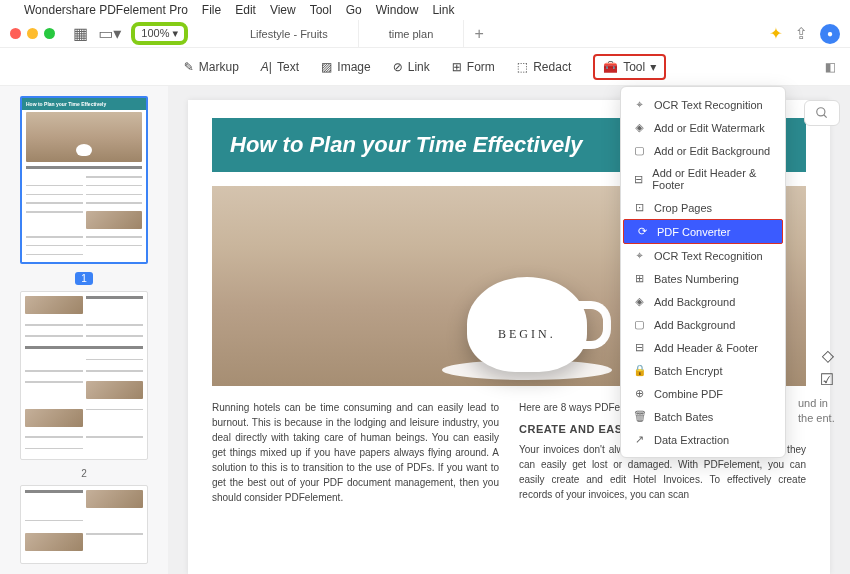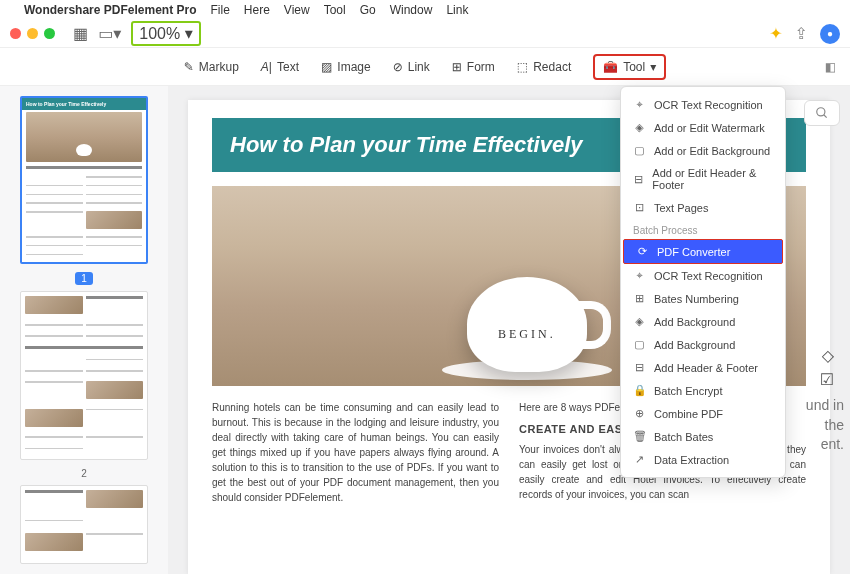--- a/index.html
+++ b/index.html
@@ -1,29 +1,29 @@
 <!DOCTYPE html>
 <html><head>
 <meta charset="utf-8">
 <style>
 * { margin: 0; padding: 0; box-sizing: border-box; font-family: -apple-system, BlinkMacSystemFont, "Segoe UI", Helvetica, sans-serif; }
 body { width: 850px; height: 574px; background: #fff; overflow: hidden; position: relative; }
 
 .menubar { height: 20px; background: #fff; display: flex; align-items: center; padding: 0 10px; font-size: 12px; gap: 14px; color: #333; }
 .menubar .apple { font-size: 13px; }
-.menubar .appname { font-weight: 700; }
+.menubar .appname { font-weight: 400; }
 
 .titlebar { height: 28px; background: #fff; display: flex; align-items: center; padding: 0 10px; border-bottom: 1px solid #eee; }
 .traffic { display: flex; gap: 6px; margin-right: 18px; }
 .dot { width: 11px; height: 11px; border-radius: 50%; }
 .dot.red { background: #ff5f57; }
 .dot.yel { background: #febc2e; }
 .dot.grn { background: #28c840; }
 .tb-icons { display: flex; gap: 10px; align-items: center; margin-right: 12px; color: #666; }
-.zoom { border: 2px solid #84cc16; border-radius: 3px; padding: 1px 6px; font-size: 16px; color: #444; }
+.zoom { border: 4px solid #84cc16; border-radius: 8px; padding: 1px 6px; font-size: 11px; color: #444; }
 .tabs { display: flex; flex: 1; align-items: stretch; height: 100%; margin-left: 20px; }
 .tab { padding: 0 30px; display: flex; align-items: center; font-size: 11px; color: #555; border-right: 1px solid #eee; }
 .tab.active { background: #fff; }
 .tab-add { width: 30px; display: flex; align-items: center; justify-content: center; color: #888; }
 .tb-right { display: flex; gap: 12px; align-items: center; margin-left: auto; }
 .bell { color: #f5b800; }
 .avatar { width: 20px; height: 20px; border-radius: 50%; background: #3b82f6; color: #fff; display: flex; align-items: center; justify-content: center; font-size: 10px; }
 
 .toolbar { height: 38px; display: flex; align-items: center; justify-content: center; gap: 22px; border-bottom: 1px solid #eee; font-size: 12px; color: #444; position: relative; }
 .tool-item { display: flex; align-items: center; gap: 5px; cursor: pointer; }
@@ -57,49 +57,58 @@
 .col { flex: 1; }
 .col h3 { font-size: 11px; font-weight: 700; margin: 6px 0 4px; letter-spacing: 0.5px; }
 
 .dropdown { position: absolute; top: 86px; left: 620px; width: 166px; background: #fff; border: 1px solid #ddd; border-radius: 6px; box-shadow: 0 6px 20px rgba(0,0,0,0.15); padding: 6px 0; font-size: 11px; z-index: 100; }
 .dd-item { display: flex; align-items: center; gap: 8px; padding: 5px 12px; color: #444; cursor: pointer; }
 .dd-item .ico { width: 13px; text-align: center; color: #666; }
 .dd-section { font-size: 10px; color: #999; padding: 6px 12px 3px; }
 .dd-item.selected { background: #3b5bff; color: #fff; border: 1.5px solid #d93025; margin: 0 2px; border-radius: 2px; }
 .dd-item.selected .ico { color: #fff; }
 .search-pill { position: absolute; right: 10px; top: 100px; width: 36px; height: 26px; border: 1px solid #ddd; border-radius: 6px; display:flex; align-items:center; justify-content:center; color:#888; z-index:50; background:#fff;}
-.side-text { position: absolute; right: 6px; top: 396px; width: 46px; font-size: 14px; color: #777; line-height: 1.4; text-align: right; z-index: 40; }
+.side-text { position: absolute; right: 6px; top: 396px; width: 46px; font-size: 11px; color: #777; line-height: 1.4; text-align: left; z-index: 40; }
 
 svg { display: block; }
 </style>
 </head>
 <body>
 
 <div class="menubar">
   <span class="apple"></span>
   <span class="appname">Wondershare PDFelement Pro</span>
   <span>File</span>
-  <span>Here</span>
+  <span>Edit</span>
   <span>View</span>
   <span>Tool</span>
   <span>Go</span>
   <span>Window</span>
   <span>Link</span>
 </div>
 
 <div class="titlebar">
   <div class="traffic">
     <div class="dot red"></div>
     <div class="dot yel"></div>
     <div class="dot grn"></div>
   </div>
   <div class="tb-icons">
     <span>▦</span>
     <span>▭▾</span>
     <span class="zoom"><span>100%</span> ▾</span>
+  </div>
+  <div class="tabs">
+    <div class="tab">
+        <span>Lifestyle - Fruits</span>
+      </div>
+    <div class="tab active">
+        <span>time plan</span>
+      </div>
+    <div class="tab-add">+</div>
   </div>
   <div class="tb-right">
     <span class="bell">✦</span>
     <span style="color:#888">⇪</span>
     <span class="avatar">●</span>
   </div>
 </div>
 
 <div class="toolbar">
   <div class="tool-item">
@@ -239,23 +248,22 @@
   <div class="dd-item">
       <span class="ico">▢</span>
       <span>Add or Edit Background</span>
     </div>
   <div class="dd-item">
       <span class="ico">⊟</span>
       <span>Add or Edit Header &amp; Footer</span>
     </div>
   <div class="dd-item">
       <span class="ico">⊡</span>
-      <span>Text Pages</span>
-    </div>
-  <div class="dd-section">Batch Process</div>
+      <span>Crop Pages</span>
+    </div>
   <div class="dd-item selected">
       <span class="ico">⟳</span>
       <span>PDF Converter</span>
     </div>
   <div class="dd-item">
       <span class="ico">⌖</span>
       <span>OCR Text Recognition</span>
     </div>
   <div class="dd-item">
       <span class="ico">⊞</span>

